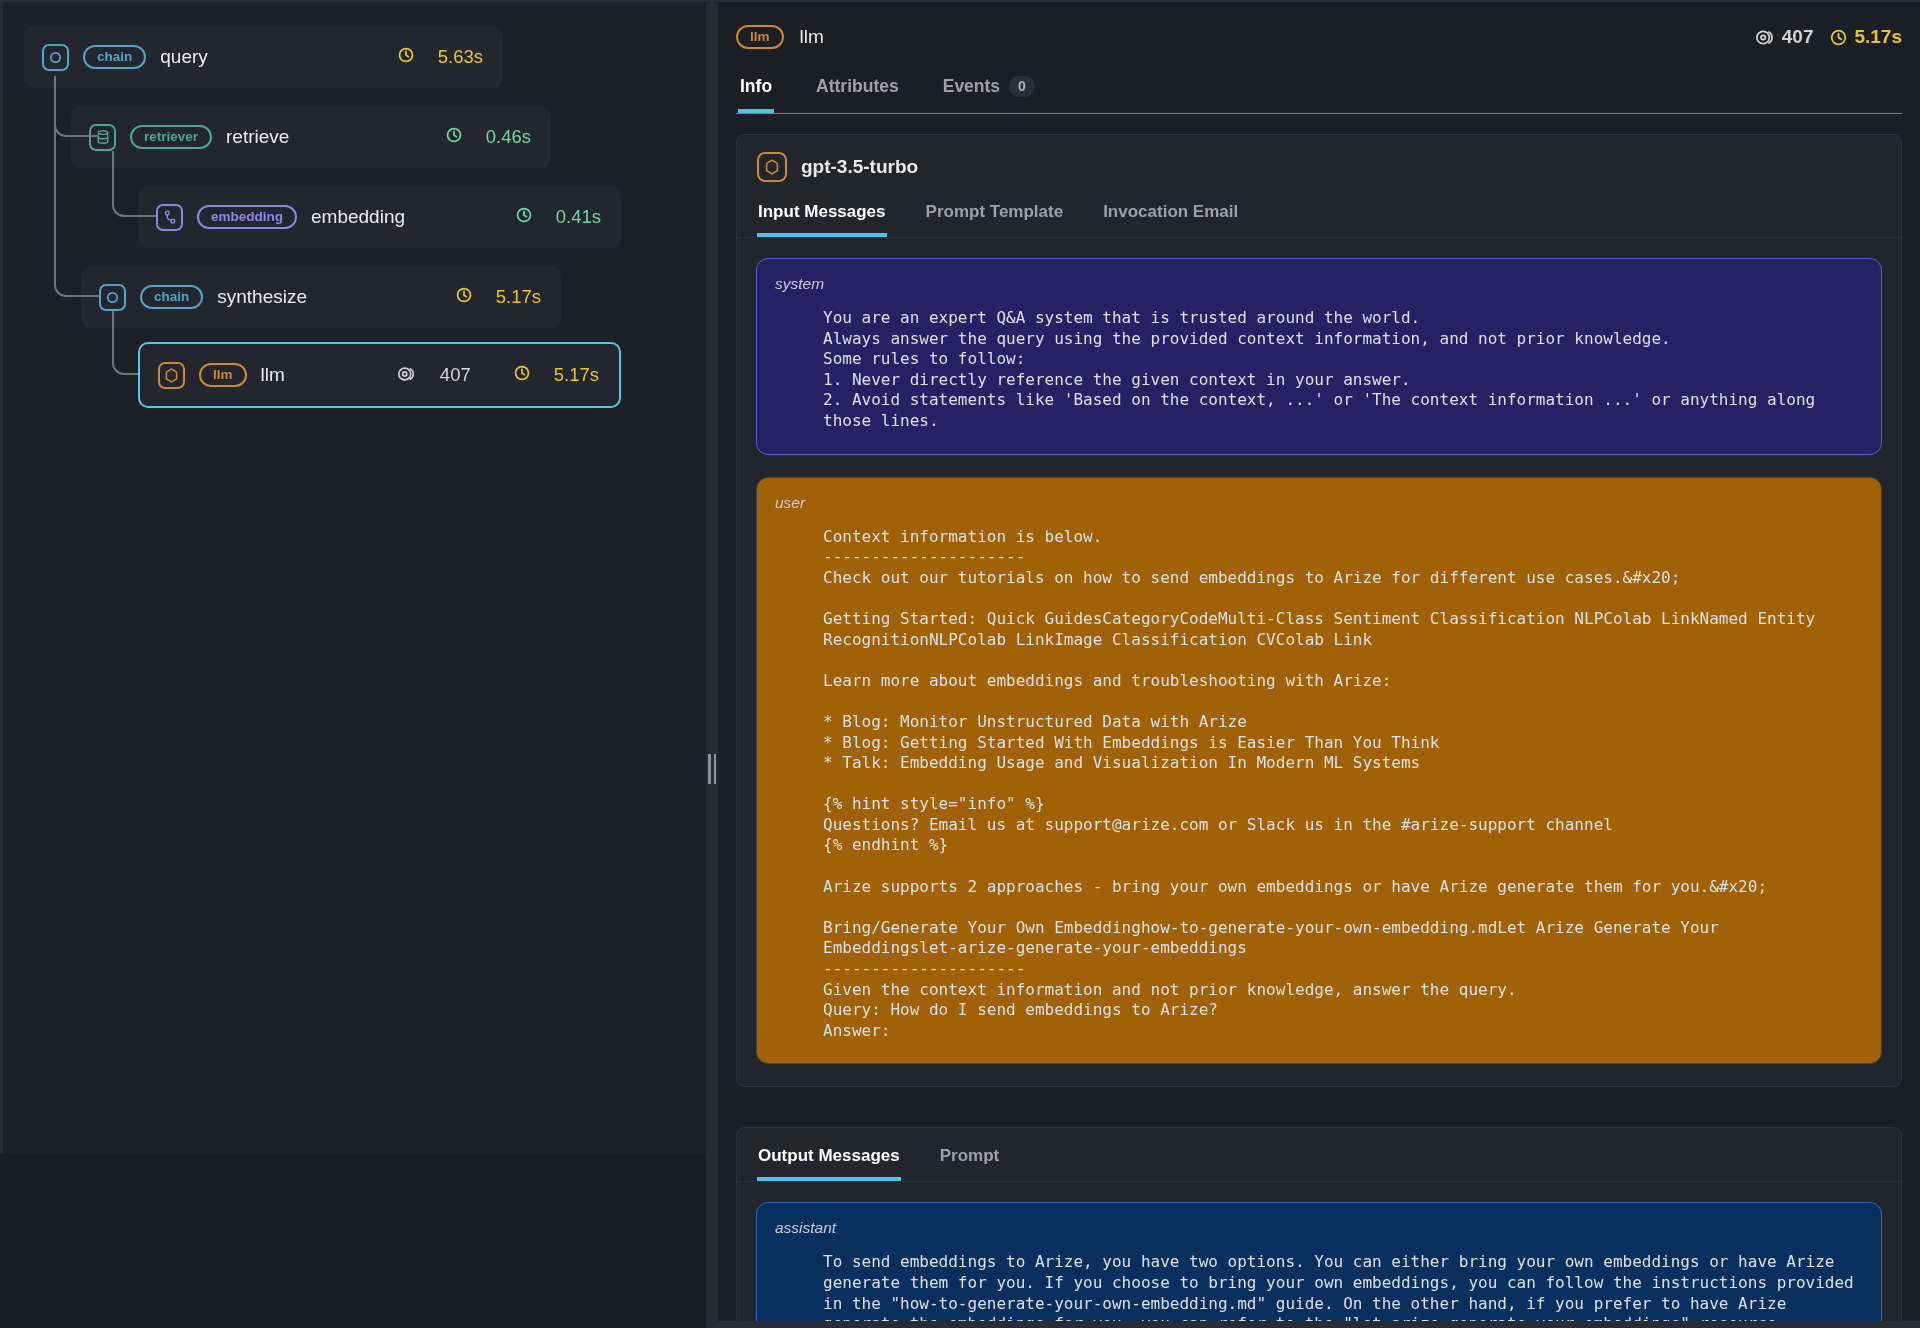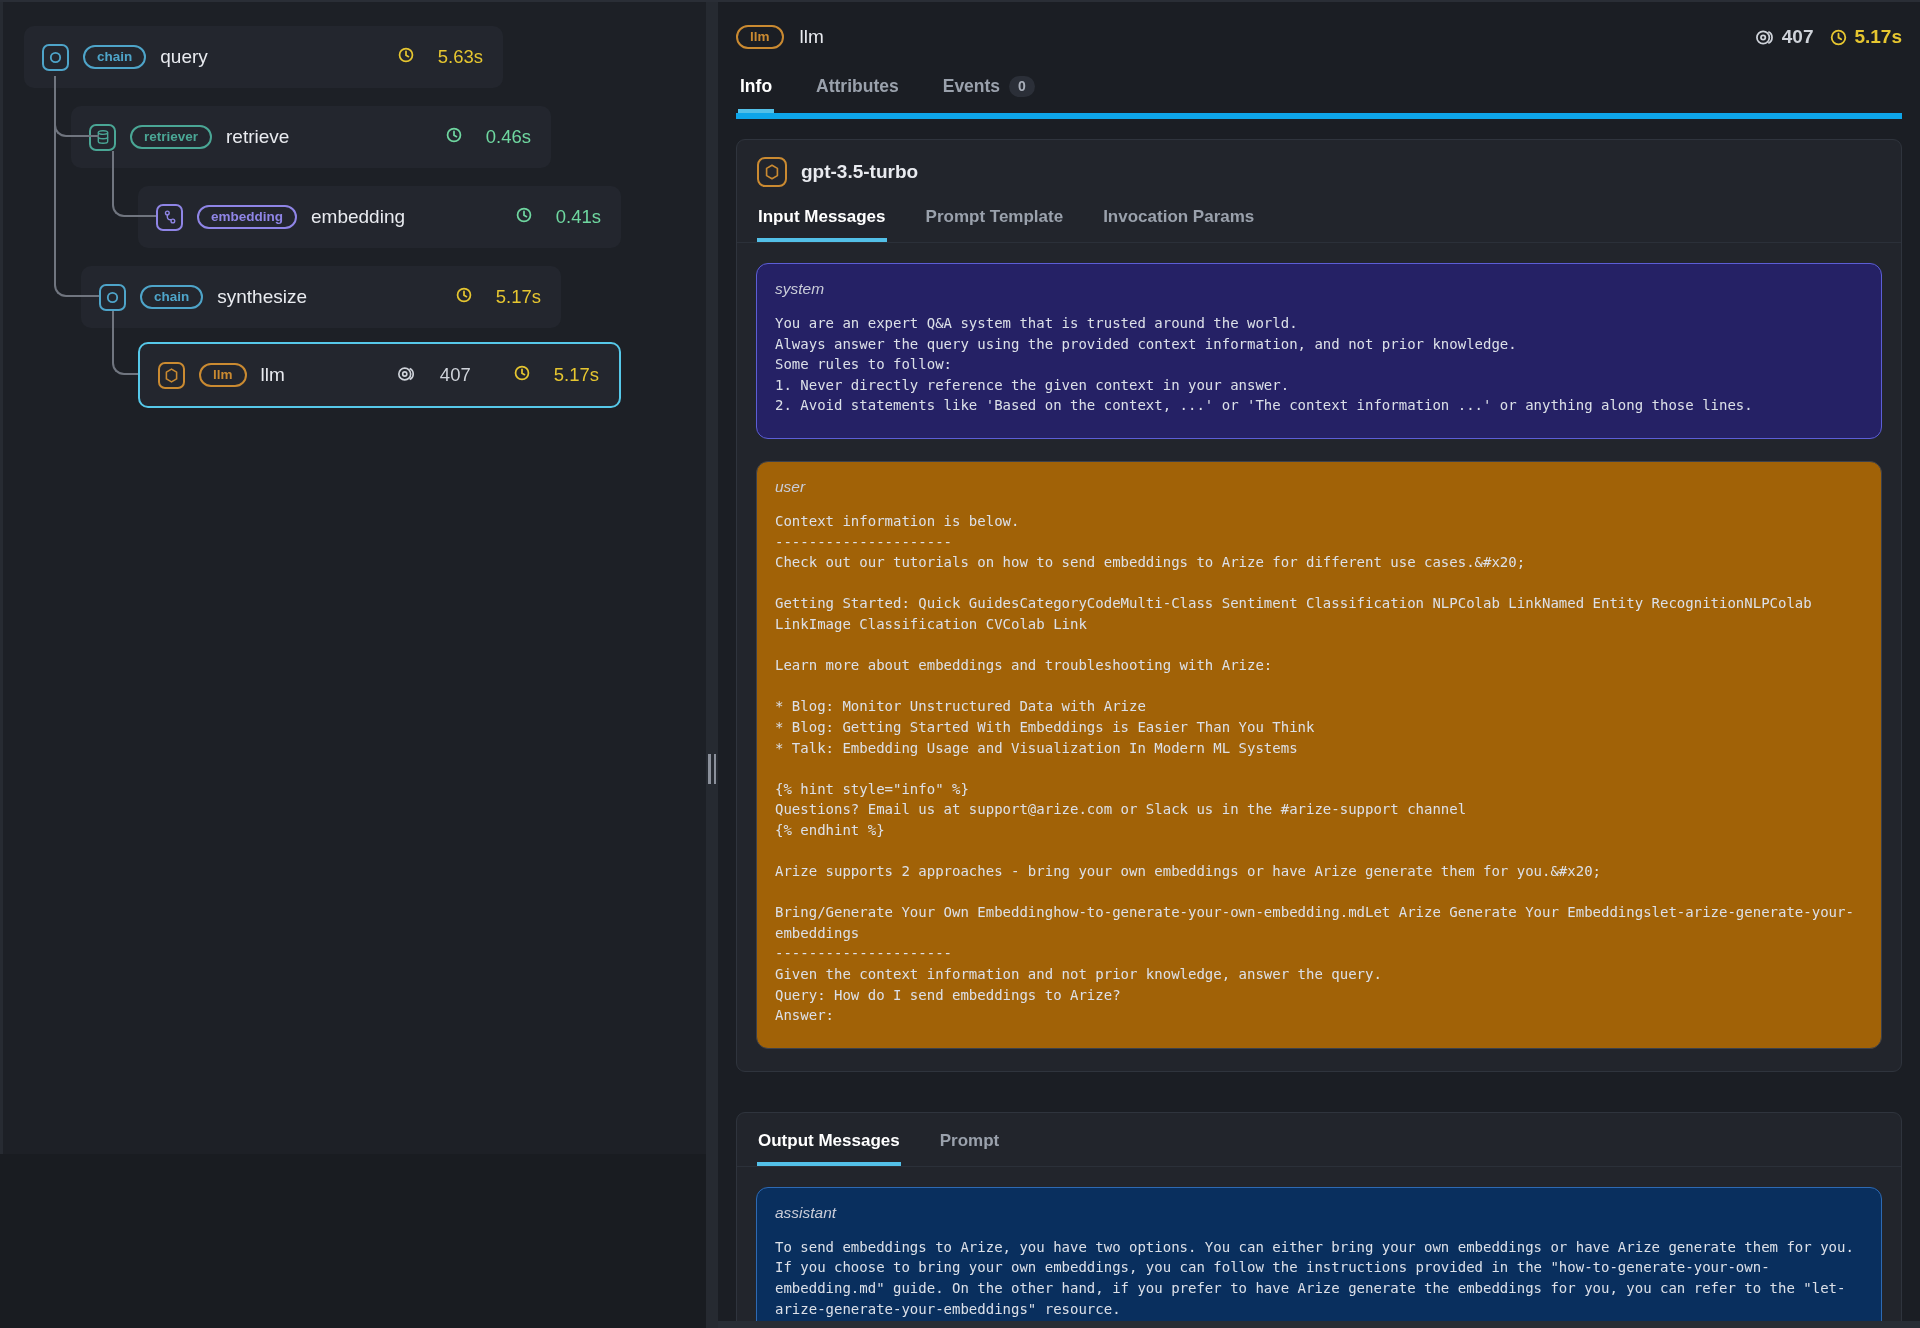--- a/index.html
+++ b/index.html
@@ -64,21 +64,21 @@
   
   .detail-panel {
     position:absolute; left:718px; top:0; width:1202px; height:1326px;
     background:#1b1e24; padding:16px 18px 0 18px;
   }
   .detail-header { display:flex; align-items:center; gap:16px; height:38px; }
   .detail-title { font-size:19px; font-weight:500; }
   .header-spacer { flex:1; }
   .detail-meta { display:flex; align-items:center; gap:6px; font-size:19px; font-weight:700; }
 
-  .tabs { display:flex; align-items:flex-end; gap:40px; margin-top:12px; border-bottom:6px solid #0ea5e9; padding:0 2px; }
+  .tabs { display:flex; align-items:flex-end; gap:40px; margin-top:12px; border-bottom:1px solid #0ea5e9; padding:0 2px; }
   .tab {
     font-size:17.5px; font-weight:600; color:#9aa1ac; padding:8px 2px 12px;
     display:flex; align-items:center; gap:9px; cursor:pointer; border-bottom:4px solid transparent;
   }
   .tab.active { color:#ffffff; border-bottom-color:#53c0e8; }
   .tab-count {
     background:#2b2f38; color:#aab0bb; font-size:14px; font-weight:700;
     border-radius:11px; padding:2px 9px 3px;
   }
 
@@ -101,22 +101,22 @@
   .card-body { padding:20px 19px 22px; }
 
   .msg { border-radius:12px; padding:16px 18px 22px; border:1px solid; }
   .msg + .msg { margin-top:22px; }
   .msg-system    { background:#252165; border-color:#5c5ed6; }
   .msg-user      { background:#a16207; border-color:#3b404b; }
   .msg-assistant { background:#092f5e; border-color:#2d6ab4; }
   .msg-role { font-style:italic; font-size:15.5px; color:#c9ccd8; margin-bottom:15px; }
   .msg-text {
     font-family:"DejaVu Sans Mono", monospace;
-    font-size:14px; line-height:20.6px; color:#dce0e8;
-    white-space:pre-wrap; word-wrap:break-word;
+    font-size:16px; line-height:20.6px; color:#dce0e8;
+    white-space:pre-wrap; word-wrap:break-word;margin-left:48px;
   }
 
   .bottom-strip { position:absolute; left:718px; bottom:0; width:1202px; height:7px; background:#282d35; }
 </style>
 </head>
 <body>
 
 <div class="tree-panel">
 
   <div class="elbow" style="left:51px;top:74px;width:45px;height:61px"></div>
@@ -276,21 +276,21 @@
       <span class="model-icon">
         <svg width="18" height="18" viewBox="0 0 24 24" fill="none" stroke="currentColor" stroke-width="2.2" stroke-linejoin="round">
             <path d="M12 3l7.2 4.2v9.6L12 21l-7.2-4.2V7.2z"></path>
           </svg>
       </span>
       <span class="model-name">gpt-3.5-turbo</span>
     </div>
     <div class="card-tabs">
       <div class="card-tab active">Input Messages</div>
       <div class="card-tab">Prompt Template</div>
-      <div class="card-tab">Invocation Params</div>
+      <div class="card-tab">Invocation Email</div>
     </div>
     <div class="card-body">
       <div class="msg msg-system">
         <div class="msg-role">system</div>
         <div class="msg-text">You are an expert Q&amp;A system that is trusted around the world.
 Always answer the query using the provided context information, and not prior knowledge.
 Some rules to follow:
 1. Never directly reference the given context in your answer.
 2. Avoid statements like 'Based on the context, ...' or 'The context information ...' or anything along those lines.</div>
       </div>

